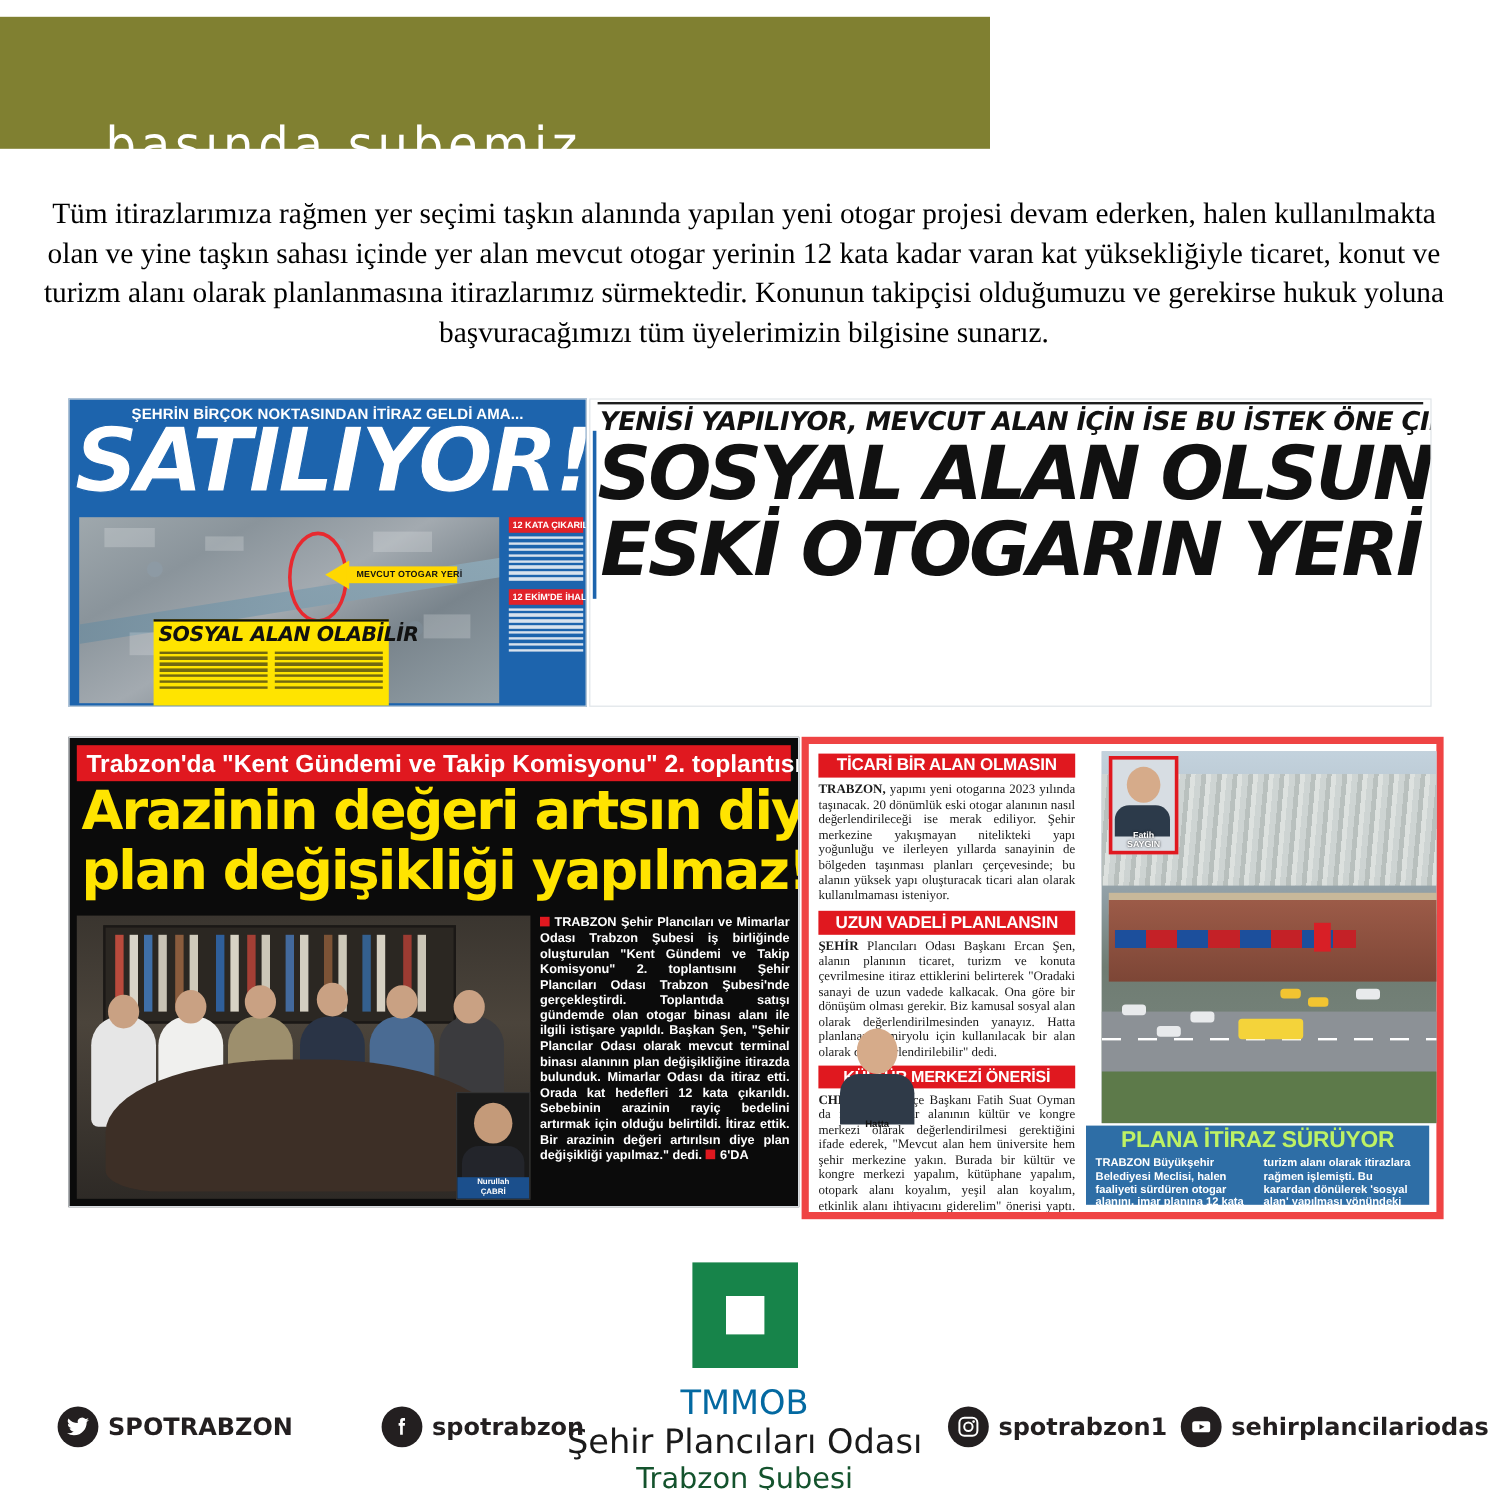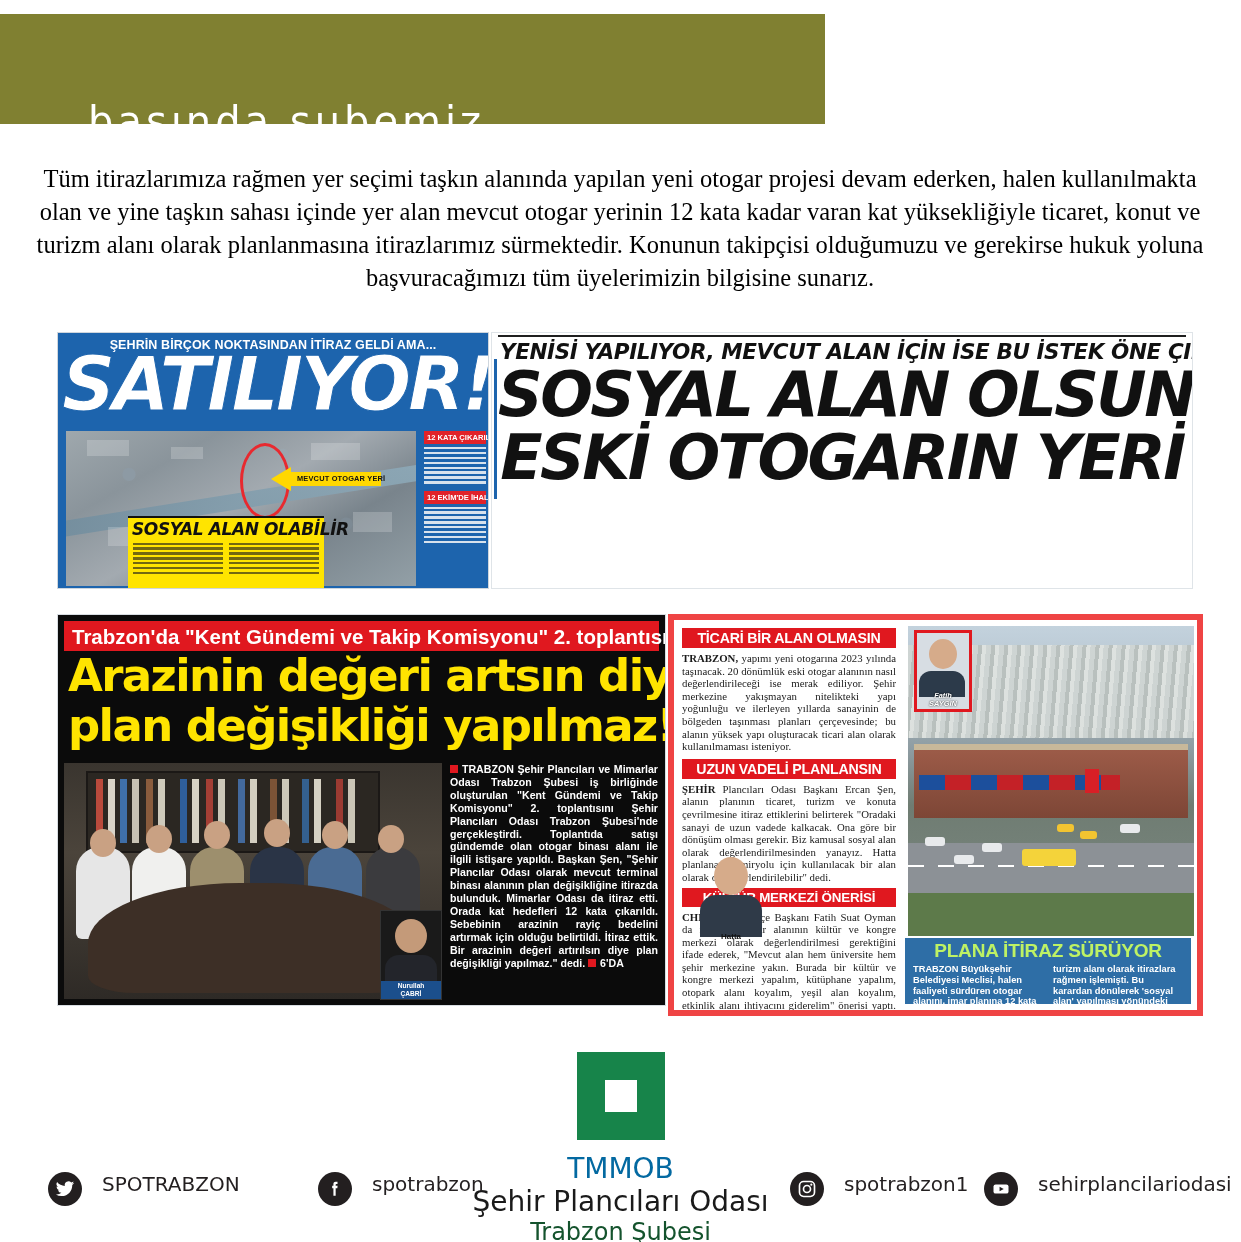--- a/index.html
+++ b/index.html
@@ -144,22 +144,22 @@
 
   
   .clip4{position:absolute;left:611px;top:282px;width:523px;height:390px;background:#ffffff;border:6px solid #ef4444;overflow:hidden;}
   .c4-col{position:absolute;left:8px;top:8px;width:214px;height:374px;}
   .c4-hdr{background:#e0181f;color:#fff;font-size:14.2px;font-weight:bold;text-align:center;padding:2px 0;letter-spacing:-.2px;font-family:"Liberation Sans",sans-serif;white-space:nowrap;}
   .c4-hdr.sm{font-size:13.4px;}
   .c4-txt{
     font-family:"Liberation Serif",serif;font-size:10.8px;line-height:12.6px;color:#1a1a1a;text-align:justify;margin-top:4px;
   }
   .c4-txt b{font-weight:bold;}
-  .c4-photo{position:absolute;left:234px;top:6px;width:286px;height:310px;overflow:hidden;
-    background:linear-gradient(180deg,#b9c8d4 0%,#aab7bf 22%,#8e9ca2 40%,#6f7c72 58%,#7d8a84 100%);font-style:italic;}
+  .c4-photo{position:absolute;left:244px;top:6px;width:286px;height:310px;overflow:hidden;
+    background:linear-gradient(180deg,#b9c8d4 0%,#aab7bf 22%,#8e9ca2 40%,#6f7c72 58%,#7d8a84 100%);}
   .c4-photo .sky{position:absolute;left:0;top:0;width:100%;height:34%;background:linear-gradient(180deg,#c3d2dd,#a9b7c1);}
   .c4-photo .hill{position:absolute;left:0;top:6%;width:100%;height:30%;
     background:repeating-linear-gradient(95deg,#cfd5d3 0 5px,#b9c0bd 5px 9px,#dfe3e0 9px 13px);opacity:.95;}
   .c4-photo .terminal{position:absolute;left:2%;top:40%;width:96%;height:22%;background:linear-gradient(180deg,#9c5b48,#7d4636);}
   .c4-photo .termroof{position:absolute;left:2%;top:38%;width:96%;height:6%;background:#c8b89a;}
   .c4-photo .shopband{position:absolute;left:4%;top:48%;width:70%;height:5%;background:repeating-linear-gradient(90deg,#1c4f9c 0 26px,#c42127 26px 52px);}
   .c4-photo .road{position:absolute;left:0;top:70%;width:100%;height:16%;background:#8c9196;}
   .c4-photo .roadline{position:absolute;left:0;top:77%;width:100%;height:2px;background:repeating-linear-gradient(90deg,#fff 0 16px,transparent 16px 30px);}
   .c4-photo .grass{position:absolute;left:0;top:86%;width:100%;height:14%;background:#5d7a4a;}
   .c4-photo .bus{position:absolute;left:40%;top:72%;width:54px;height:17px;background:#f4d33a;border-radius:3px;}
@@ -181,21 +181,21 @@
 
   
   .logo-wrap{position:absolute;left:0;top:1052px;width:1241px;text-align:center;}
   .logo-sq{width:88px;height:88px;background:#17844a;margin:0 auto;position:relative;}
   .logo-sq i{position:absolute;left:28px;top:28px;width:32px;height:32px;background:#fff;display:block;}
   .logo-t1{margin-top:13px;font-size:28px;color:#0369a1;font-family:"DejaVu Sans",sans-serif;line-height:32px;}
   .logo-t2{font-size:28px;color:#1a1a1a;font-family:"DejaVu Sans",sans-serif;line-height:34px;}
   .logo-t3{font-size:24px;color:#14532d;font-family:"DejaVu Sans",sans-serif;line-height:26px;}
 
   .social{position:absolute;left:0;top:1168px;width:1241px;height:50px;}
-  .s-item{position:absolute;display:flex;gap:20px;}
+  .s-item{position:absolute;display:flex;align-items:center;gap:8px;font-weight:bold;}
   .s-ic{width:34px;height:34px;border-radius:50%;background:#231f20;position:relative;flex:none;}
   .s-ic svg{position:absolute;left:7px;top:7px;}
   .s-lb{font-size:20px;color:#231f20;font-family:"DejaVu Sans",sans-serif;white-space:nowrap;}
 </style>
 </head>
 <body>
 
 <div class="banner">
   <div class="banner-title">basında şubemiz</div>
 </div>

